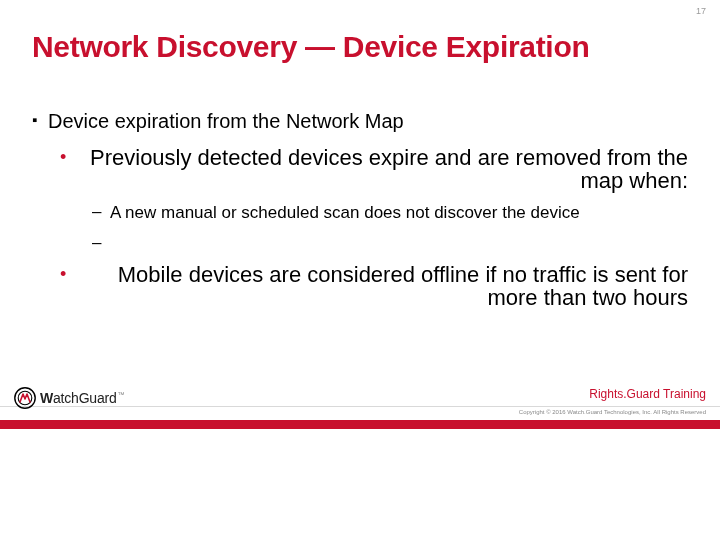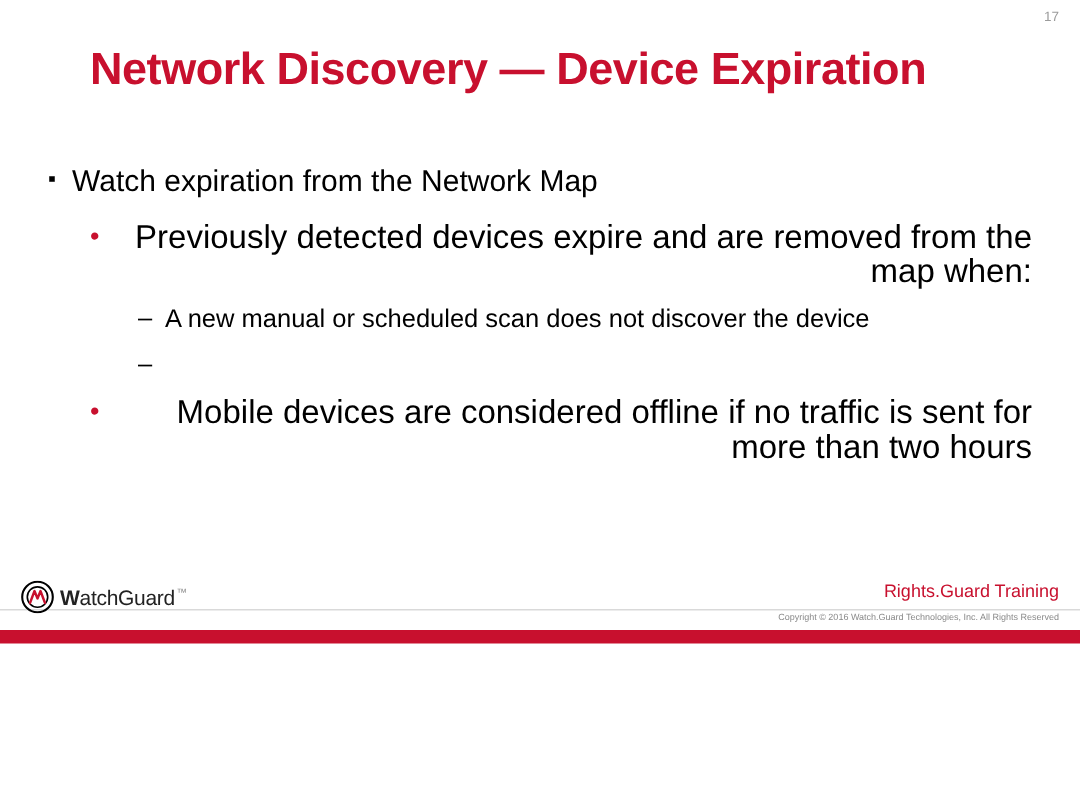--- a/index.html
+++ b/index.html
@@ -1,19 +1,19 @@
 <!DOCTYPE html>
 <html><head>
 <meta charset="utf-8">
 <style>
   * { margin: 0; padding: 0; box-sizing: border-box; }
   html, body { width: 720px; height: 540px; font-family: Arial, Helvetica, sans-serif; background: #fff; overflow: hidden; }
   .slide { position: relative; width: 720px; height: 429px; background: #fff; }
   .page-num { position: absolute; top: 6px; right: 14px; font-size: 9px; color: #9b9b9b; }
-  .title { position: absolute; top: 30px; left: 32px; font-size: 30px; font-weight: 700; color: #c8102e; letter-spacing: -0.3px; margin-left: 28px; }
+  .title { position: absolute; top: 30px; left: 32px; font-size: 30px; font-weight: 700; color: #c8102e; letter-spacing: -0.3px; }
   .body { position: absolute; top: 100px; left: 32px; right: 32px; color: #000; }
   .lvl1 { margin: 8px 0 12px 0; display: flex; }
   .lvl1 .bullet { width: 16px; flex: 0 0 16px; font-size: 15px; line-height: 24px; color: #000; }
   .lvl1 .txt { font-size: 20px; line-height: 26px; }
   .lvl2 { margin: 10px 0 8px 28px; display: flex; }
   .lvl2 .bullet { width: 22px; flex: 0 0 22px; font-size: 18px; line-height: 22px; color: #c8102e; }
   .lvl2 .txt { font-size: 22px; line-height: 23px; text-align: right; }
   .lvl3 { margin: 10px 0 4px 60px; display: flex; }
   .lvl3 .bullet { width: 18px; flex: 0 0 18px; font-size: 17px; line-height: 20px; color: #000; }
   .lvl3 .txt { font-size: 17px; line-height: 21px; text-align: center; }
@@ -34,21 +34,21 @@
 <div class="slide">
 
   <div class="page-num">17</div>
 
   <h1 class="title">Network Discovery — Device Expiration</h1>
 
   <div class="body">
 
     <div class="lvl1">
       <span class="bullet">▪</span>
-      <span class="txt">Watch expiration from the Network Map</span>
+      <span class="txt">Device expiration from the Network Map</span>
     </div>
 
     <div class="lvl2">
       <span class="bullet">•</span>
       <span class="txt">Previously detected devices expire and are removed from the map when:</span>
     </div>
 
     <div class="lvl3">
       <span class="bullet">–</span>
       <span class="txt">A new manual or scheduled scan does not discover the device</span>

